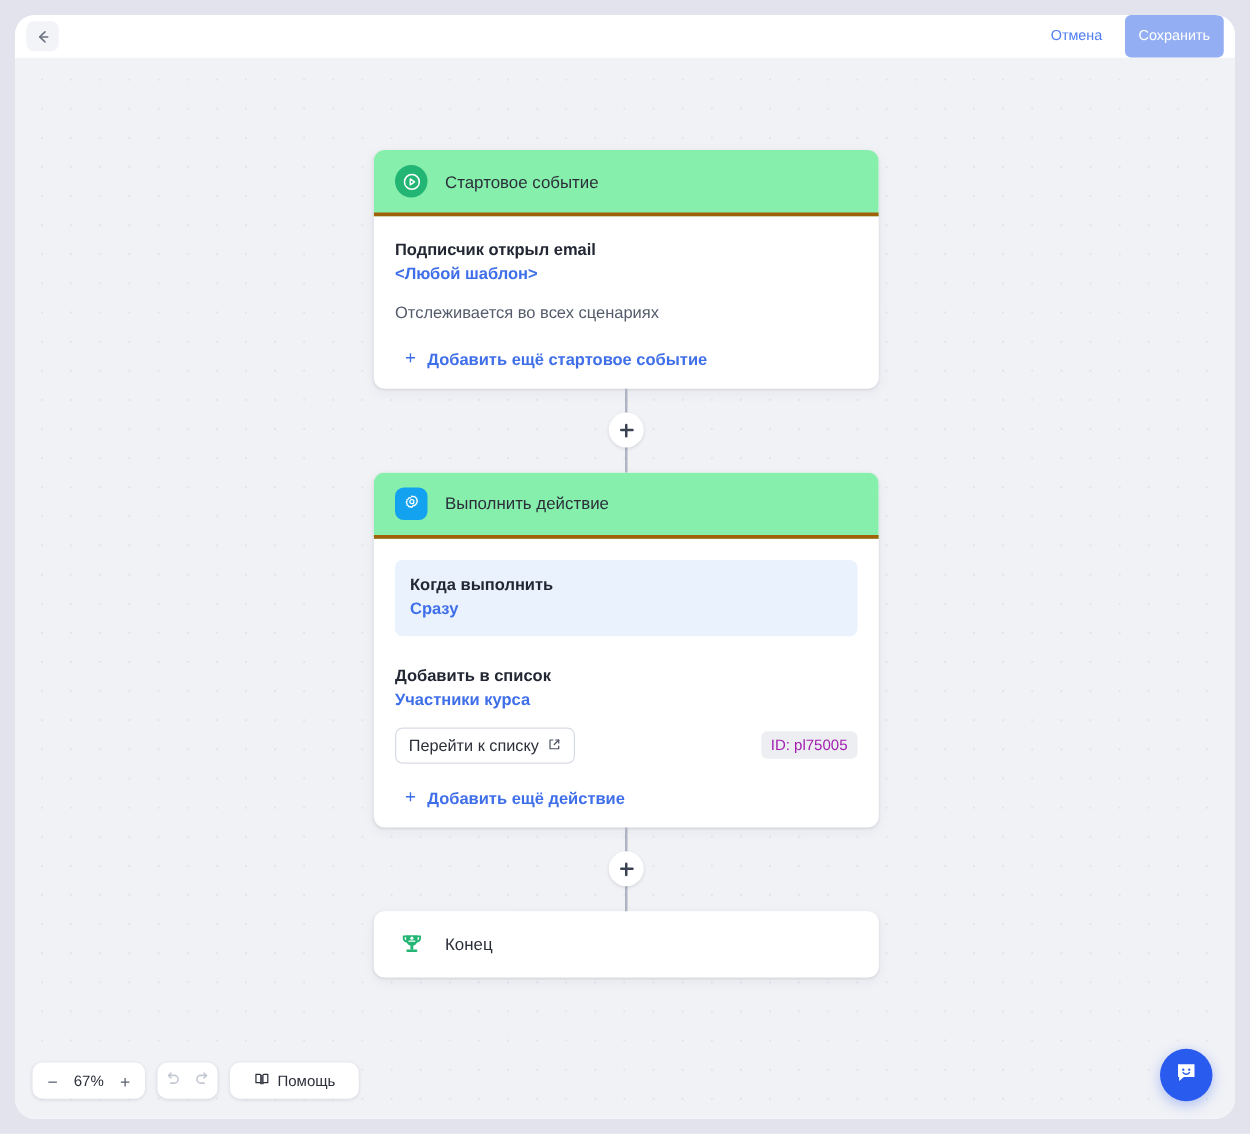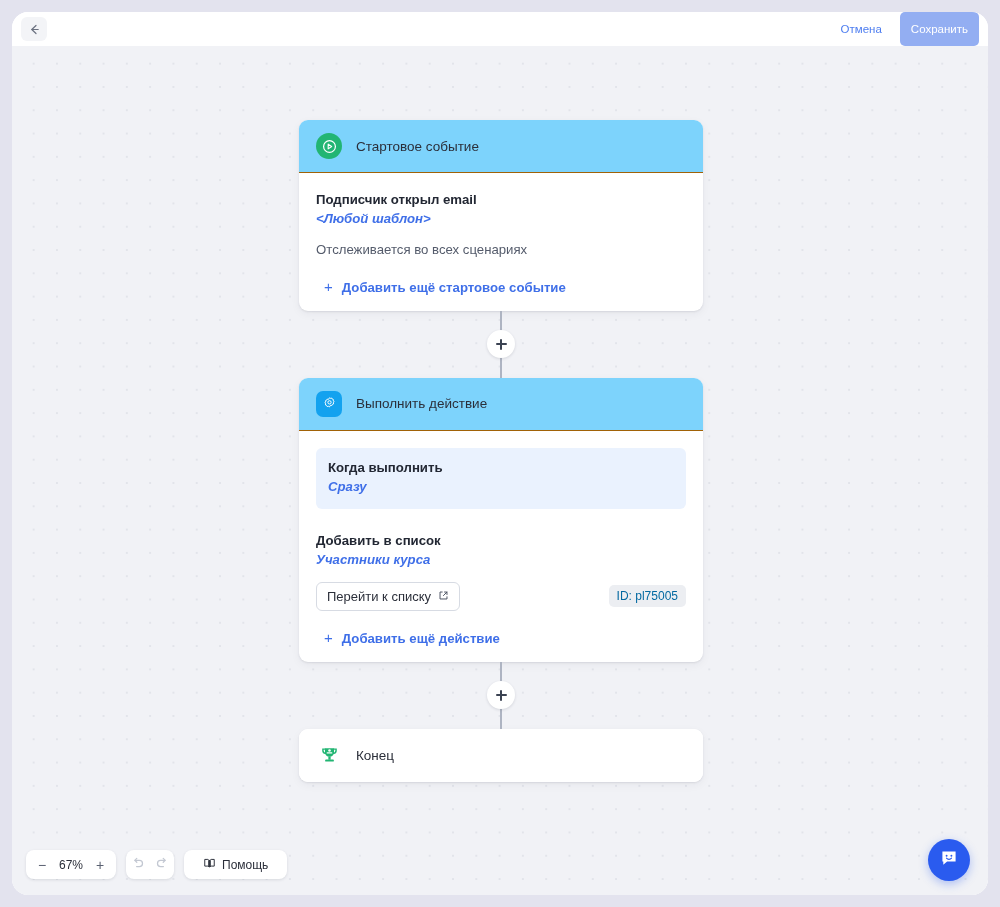--- a/index.html
+++ b/index.html
@@ -156,22 +156,22 @@
   
   .card {
     background: #ffffff;
     border-radius: 9px;
     box-shadow: 0 1px 2px rgba(36,42,60,.10), 0 3px 10px rgba(36,42,60,.05);
     overflow: hidden;
   }
 
   .card-header {
     height: 53px;
-    background: #7dd3fc;
-    border-bottom: 1px solid #a16207;
+    background: #86efac;
+    border-bottom: 3px solid #a16207;
     display: flex;
     align-items: center;
     padding: 0 17px;
     gap: 14px;
   }
   .card-header.plain {
     background: #ffffff;
     border-bottom: none;
   }
   .card-header-title {
@@ -204,21 +204,20 @@
     font-weight: bold;
     color: #222733;
     line-height: 1.45;
   }
   .field-value-link {
     font-size: 13.2px;
     font-weight: bold;
     color: #3f6fe8;
     line-height: 1.5;
     cursor: pointer;
-    font-style: italic;
   }
   .field-note {
     font-size: 13.2px;
     color: #545b6b;
     line-height: 1.5;
     margin-top: 11px;
   }
 
   .add-link {
     display: flex;
@@ -269,21 +268,21 @@
     cursor: pointer;
     font-family: inherit;
     white-space: nowrap;
   }
 
   .id-badge {
     background: #eceef2;
     border-radius: 5px;
     padding: 4px 8px;
     font-size: 12px;
-    color: #0369a1;
+    color: #a21caf;
     white-space: nowrap;
   }
 
   
   .bottom-toolbar {
     position: absolute;
     left: 14px;
     bottom: 16px;
     display: flex;
     align-items: center;

